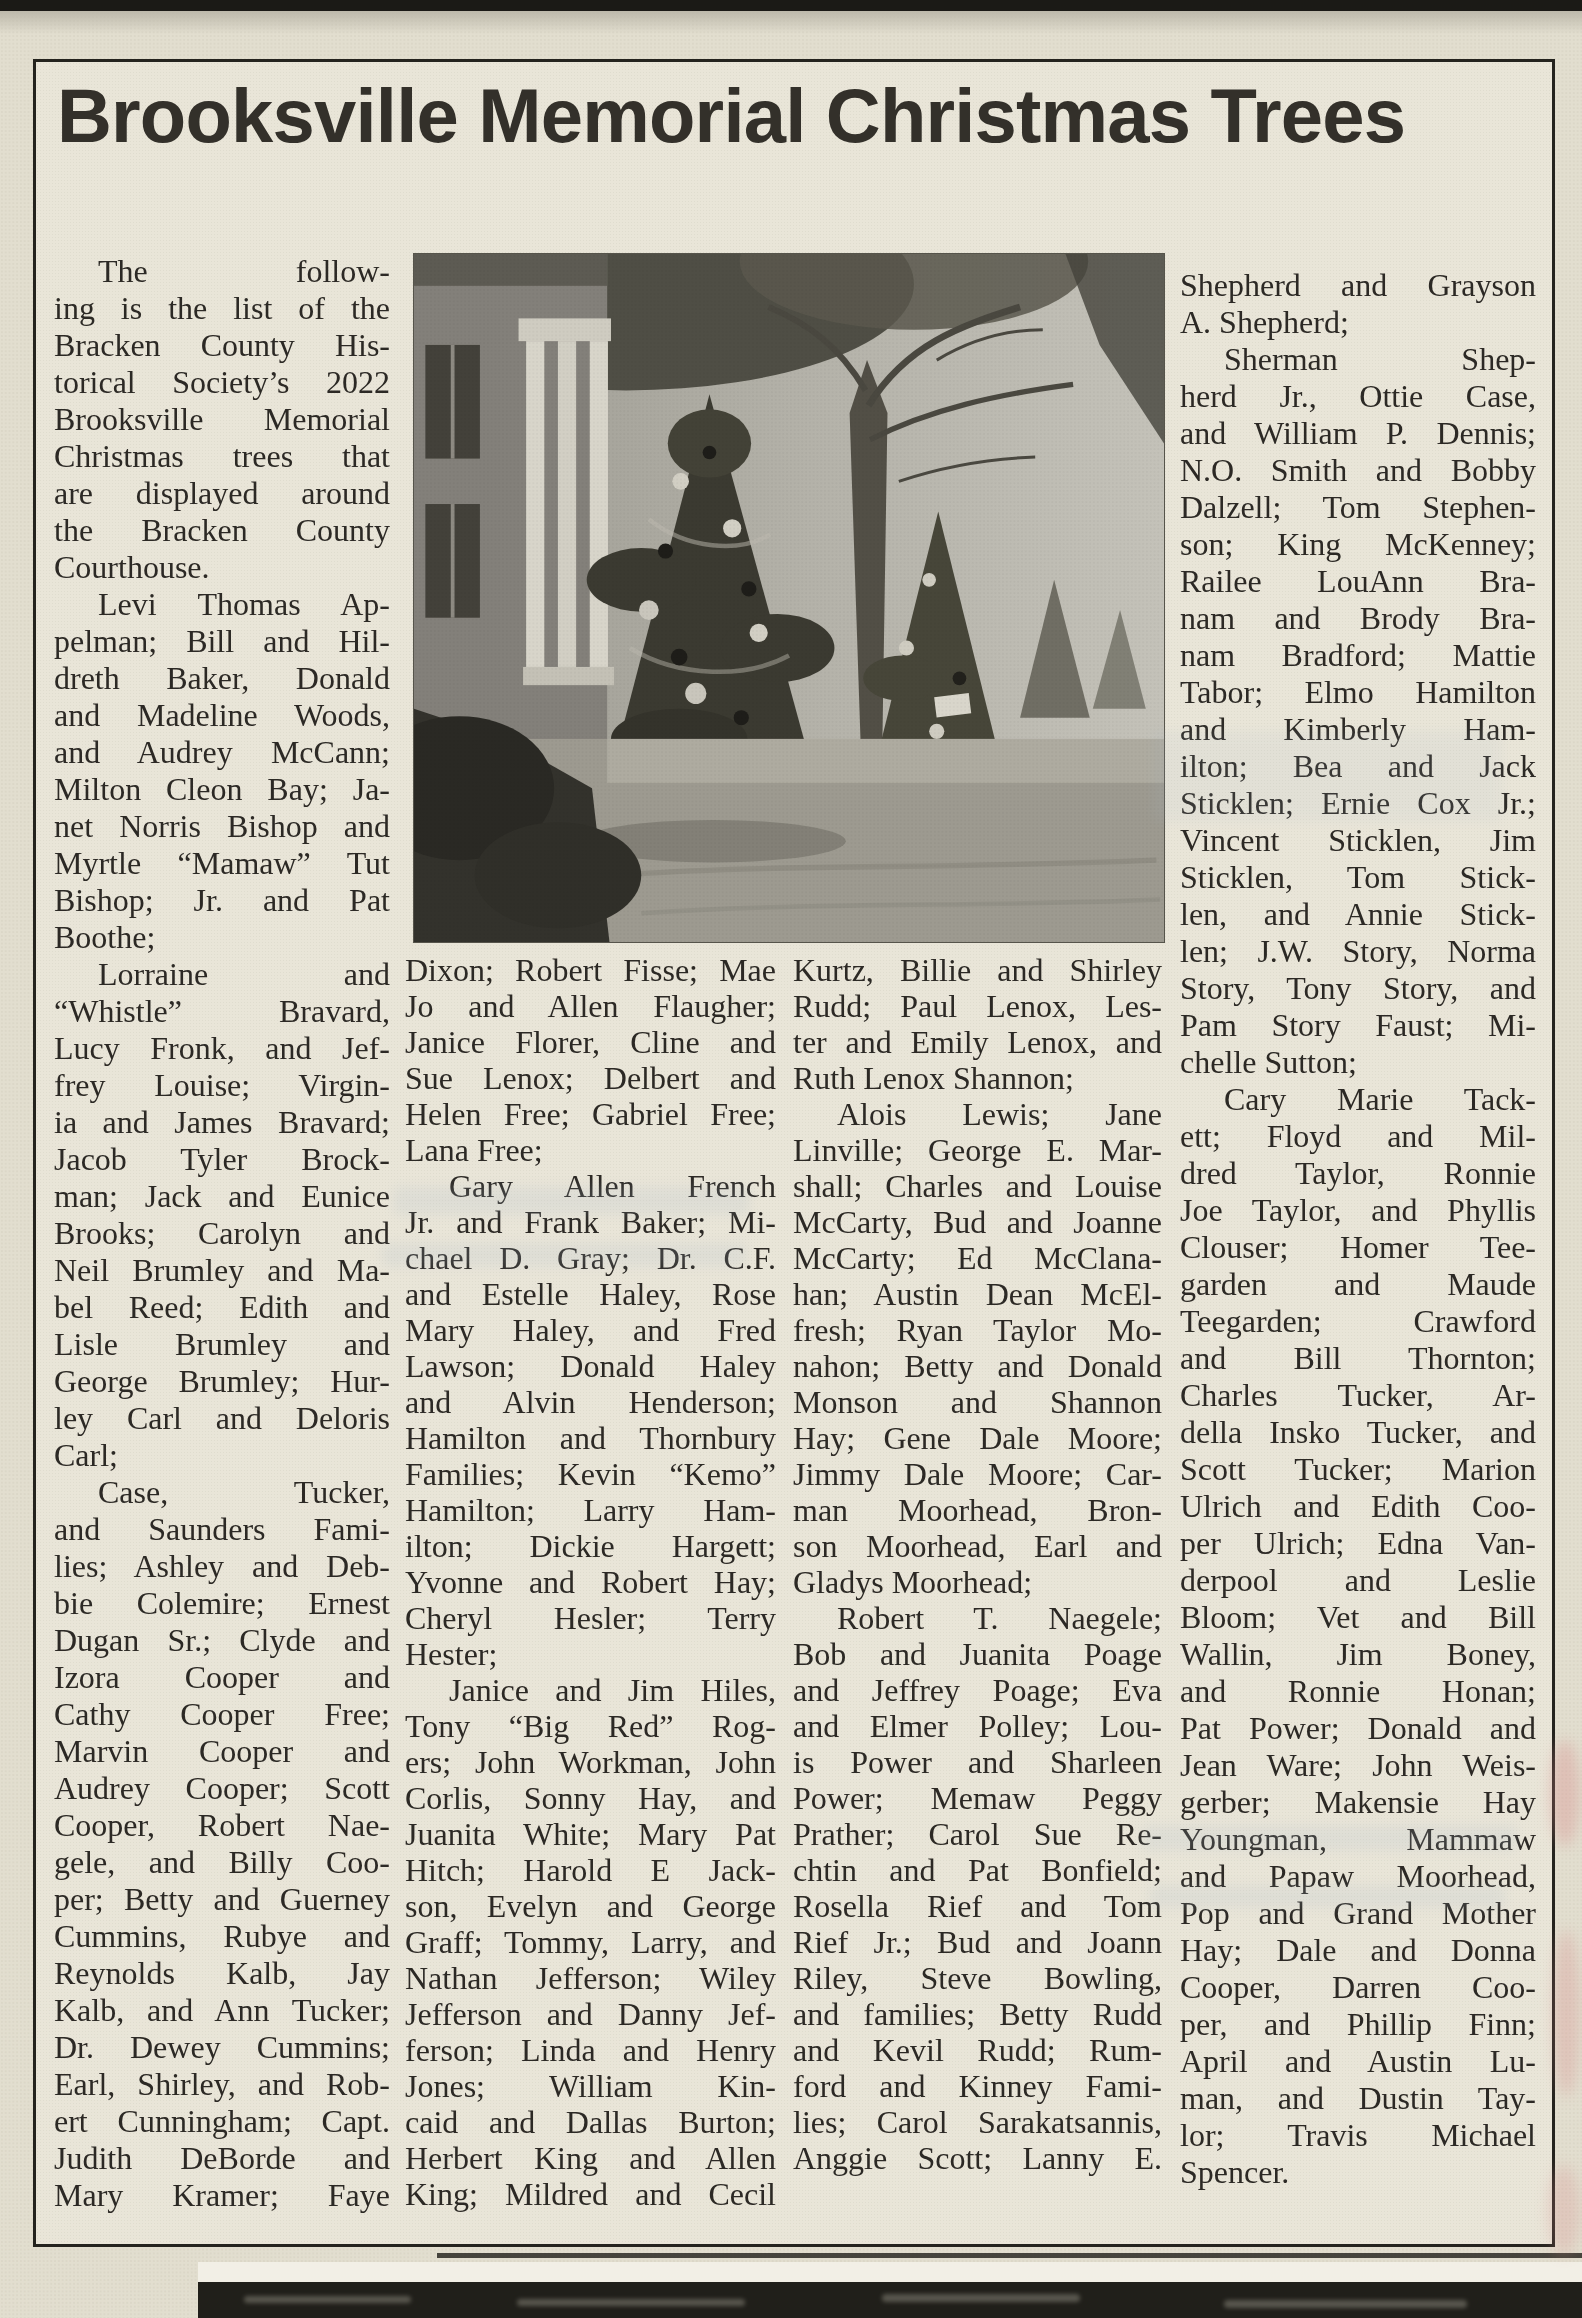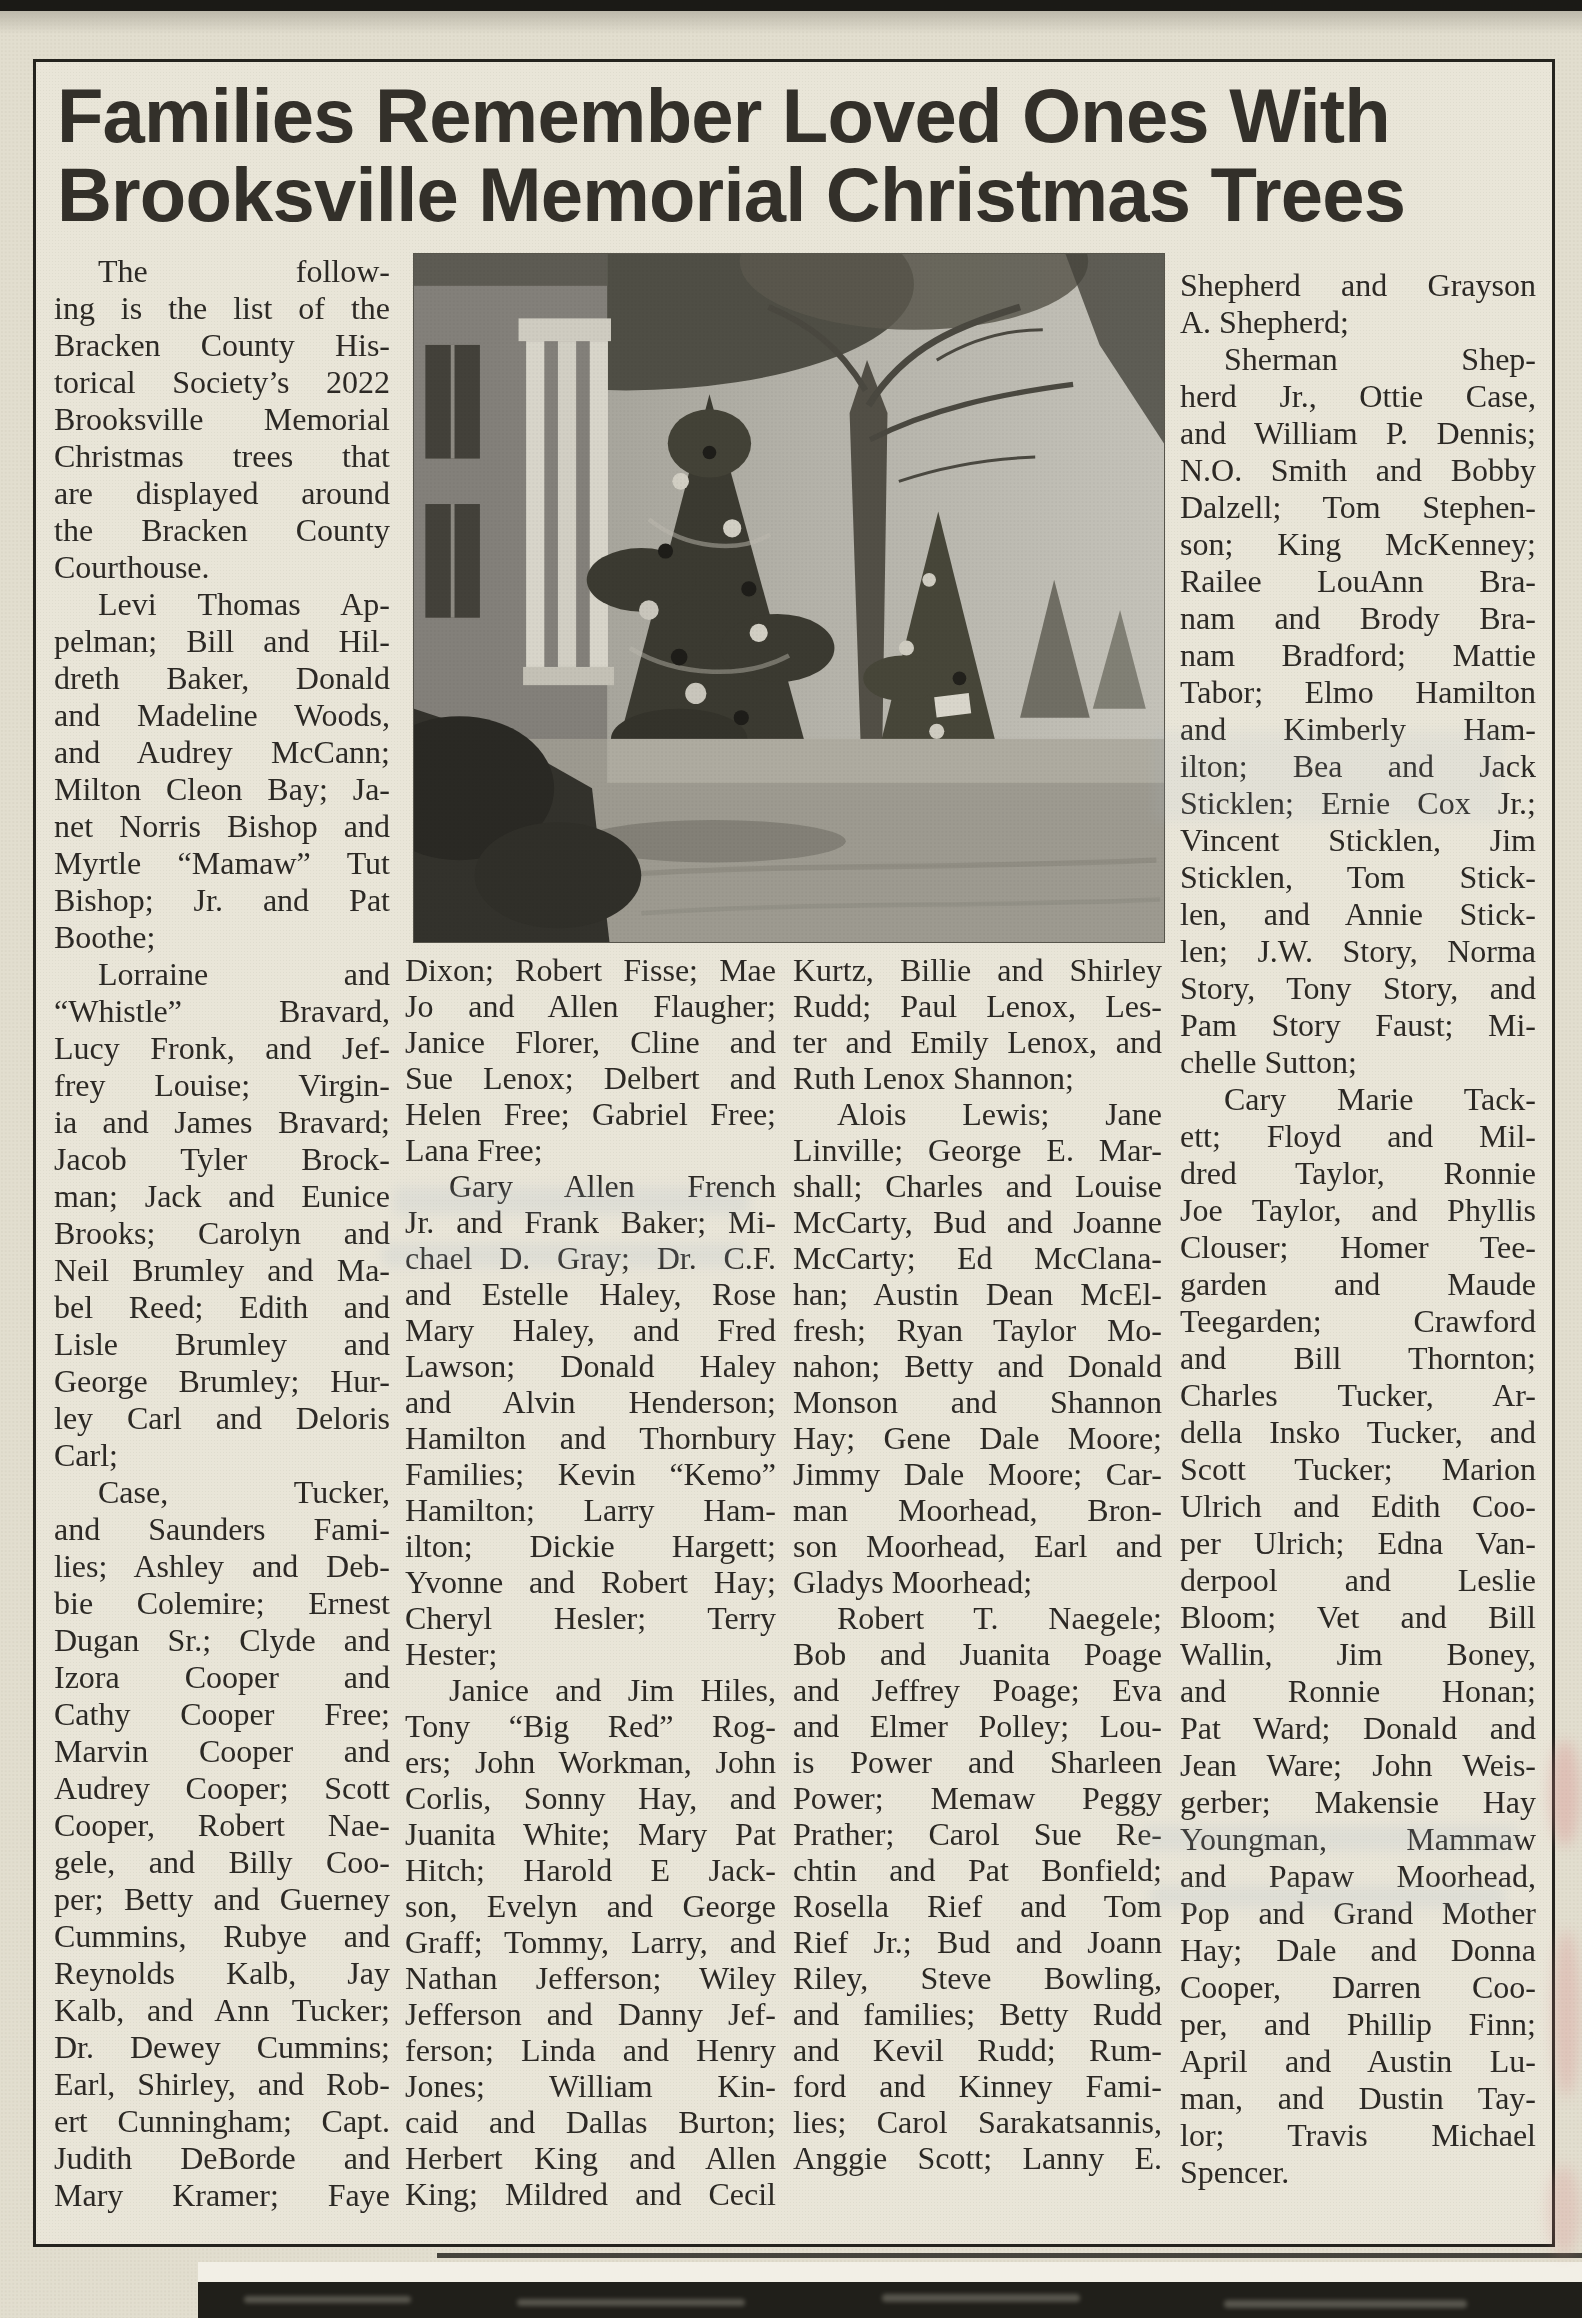--- a/index.html
+++ b/index.html
@@ -38,21 +38,20 @@
 </style>
 </head>
 <body>
 
 <div class="page">
   <div class="top-strip"></div>
   <div class="top-shade"></div>
 
   <div class="clipping">
     <h1 class="headline">
-      <span class="hl-line">Families Remember Loved Ones With</span>
       <span class="hl-line">Brooksville Memorial Christmas Trees</span>
     </h1>
 
     <div class="photo">
       <svg viewBox="0 0 990 908" preserveAspectRatio="none">
         <defs>
           <linearGradient id="sky" x1="0" y1="0" x2="1" y2="0">
             <stop offset="0" stop-color="#9c9a91"></stop>
             <stop offset="0.55" stop-color="#b5b3aa"></stop>
             <stop offset="1" stop-color="#c4c2b9"></stop>
@@ -320,21 +319,21 @@
           <div class="line">and Bill Thornton;</div>
           <div class="line">Charles Tucker, Ar-</div>
           <div class="line">della Insko Tucker, and</div>
           <div class="line">Scott Tucker; Marion</div>
           <div class="line">Ulrich and Edith Coo-</div>
           <div class="line">per Ulrich; Edna Van-</div>
           <div class="line">derpool and Leslie</div>
           <div class="line">Bloom; Vet and Bill</div>
           <div class="line">Wallin, Jim Boney,</div>
           <div class="line">and Ronnie Honan;</div>
-          <div class="line">Pat Ward; Donald and</div>
+          <div class="line">Pat Power; Donald and</div>
           <div class="line">Jean Ware; John Weis-</div>
           <div class="line">gerber; Makensie Hay</div>
           <div class="line">Youngman, Mammaw</div>
           <div class="line">and Papaw Moorhead,</div>
           <div class="line">Pop and Grand Mother</div>
           <div class="line">Hay; Dale and Donna</div>
           <div class="line">Cooper, Darren Coo-</div>
           <div class="line">per, and Phillip Finn;</div>
           <div class="line">April and Austin Lu-</div>
           <div class="line">man, and Dustin Tay-</div>

